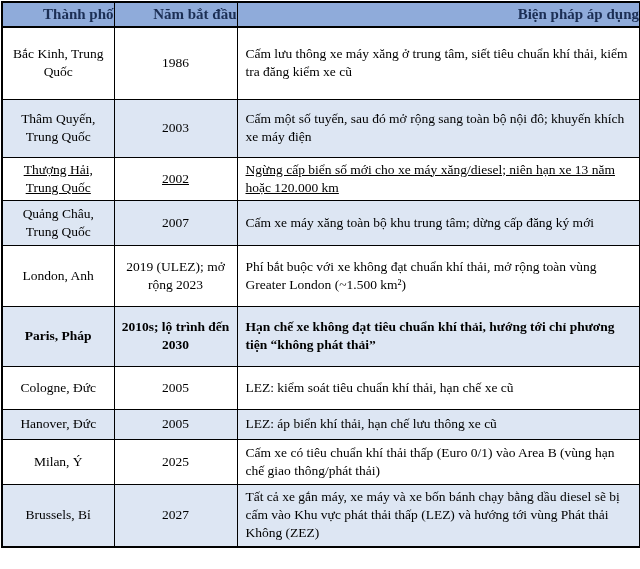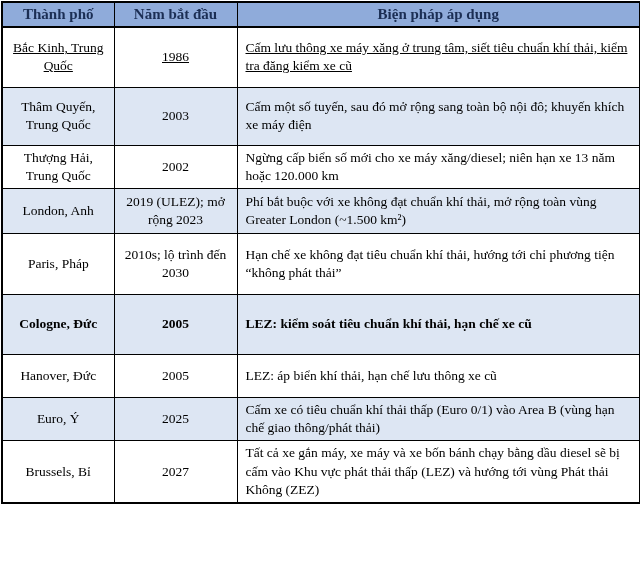--- a/index.html
+++ b/index.html
@@ -31,36 +31,36 @@
     border: 1px solid var(--border-color);
     vertical-align: middle;
     overflow: hidden;
   }
   thead th {
     background: var(--header-bg);
     color: var(--header-text);
     font-weight: bold;
     font-size: 15px;
     height: 25px;
-    text-align: center;
+    text-align: right;
     border-bottom: 2px solid var(--border-color);
     padding: 2px 0;
   }
   td {
     font-size: 13.5px;
     line-height: 1.35;
     padding: 3px 6px;
   }
   td.cell-city, td.cell-year { text-align: center; padding: 3px 4px; }
   td.cell-measure { text-align: left; padding: 3px 8px; }
   tbody tr:nth-child(even) { background: var(--stripe-bg); }
   
-  tbody tr:nth-child(1)  { height: 60px; text-decoration: underline; }
+  tbody tr:nth-child(1)  { height: 72px; }
   tbody tr:nth-child(2)  { height: 58px; margin-top: 42px; }
-  tbody tr:nth-child(3)  { height: 40px; }
+  tbody tr:nth-child(3)  { height: 40px; text-decoration: underline; }
   tbody tr:nth-child(4)  { height: 45px; }
   tbody tr:nth-child(5)  { height: 61px; }
   tbody tr:nth-child(6)  { height: 60px; font-weight: bold; }
   tbody tr:nth-child(7)  { height: 43px; }
   tbody tr:nth-child(8)  { height: 30px; }
   tbody tr:nth-child(9)  { height: 45px; }
   tbody tr:nth-child(10) { height: 51px; }
   tbody tr:nth-child(11) { height: 59px; }
 </style>
 </head>
@@ -90,41 +90,46 @@
           <td class="cell-city">Thâm Quyến, Trung Quốc</td>
           <td class="cell-year">2003</td>
           <td class="cell-measure">Cấm một số tuyến, sau đó mở rộng sang toàn bộ nội đô; khuyến khích xe máy điện</td>
         </tr>
         <tr>
           <td class="cell-city">Thượng Hải, Trung Quốc</td>
           <td class="cell-year">2002</td>
           <td class="cell-measure">Ngừng cấp biển số mới cho xe máy xăng/diesel; niên hạn xe 13 năm hoặc 120.000 km</td>
         </tr>
         <tr>
+          <td class="cell-city">Quảng Châu, Trung Quốc</td>
+          <td class="cell-year">2007</td>
+          <td class="cell-measure">Cấm xe máy xăng toàn bộ khu trung tâm; dừng cấp đăng ký mới</td>
+        </tr>
+        <tr>
           <td class="cell-city">London, Anh</td>
           <td class="cell-year">2019 (ULEZ); mở rộng 2023</td>
           <td class="cell-measure">Phí bắt buộc với xe không đạt chuẩn khí thải, mở rộng toàn vùng Greater London (~1.500 km²)</td>
         </tr>
         <tr>
           <td class="cell-city">Paris, Pháp</td>
           <td class="cell-year">2010s; lộ trình đến 2030</td>
           <td class="cell-measure">Hạn chế xe không đạt tiêu chuẩn khí thải, hướng tới chỉ phương tiện “không phát thải”</td>
         </tr>
         <tr>
           <td class="cell-city">Cologne, Đức</td>
           <td class="cell-year">2005</td>
           <td class="cell-measure">LEZ: kiểm soát tiêu chuẩn khí thải, hạn chế xe cũ</td>
         </tr>
         <tr>
           <td class="cell-city">Hanover, Đức</td>
           <td class="cell-year">2005</td>
           <td class="cell-measure">LEZ: áp biển khí thải, hạn chế lưu thông xe cũ</td>
         </tr>
         <tr>
-          <td class="cell-city">Euro, Ý</td>
+          <td class="cell-city">Milan, Ý</td>
           <td class="cell-year">2025</td>
           <td class="cell-measure">Cấm xe có tiêu chuẩn khí thải thấp (Euro 0/1) vào Area B (vùng hạn chế giao thông/phát thải)</td>
         </tr>
         <tr>
           <td class="cell-city">Brussels, Bỉ</td>
           <td class="cell-year">2027</td>
           <td class="cell-measure">Tất cả xe gắn máy, xe máy và xe bốn bánh chạy bằng dầu diesel sẽ bị cấm vào Khu vực phát thải thấp (LEZ) và hướng tới vùng Phát thải Không (ZEZ)</td>
         </tr>
       </tbody>
   </table>

